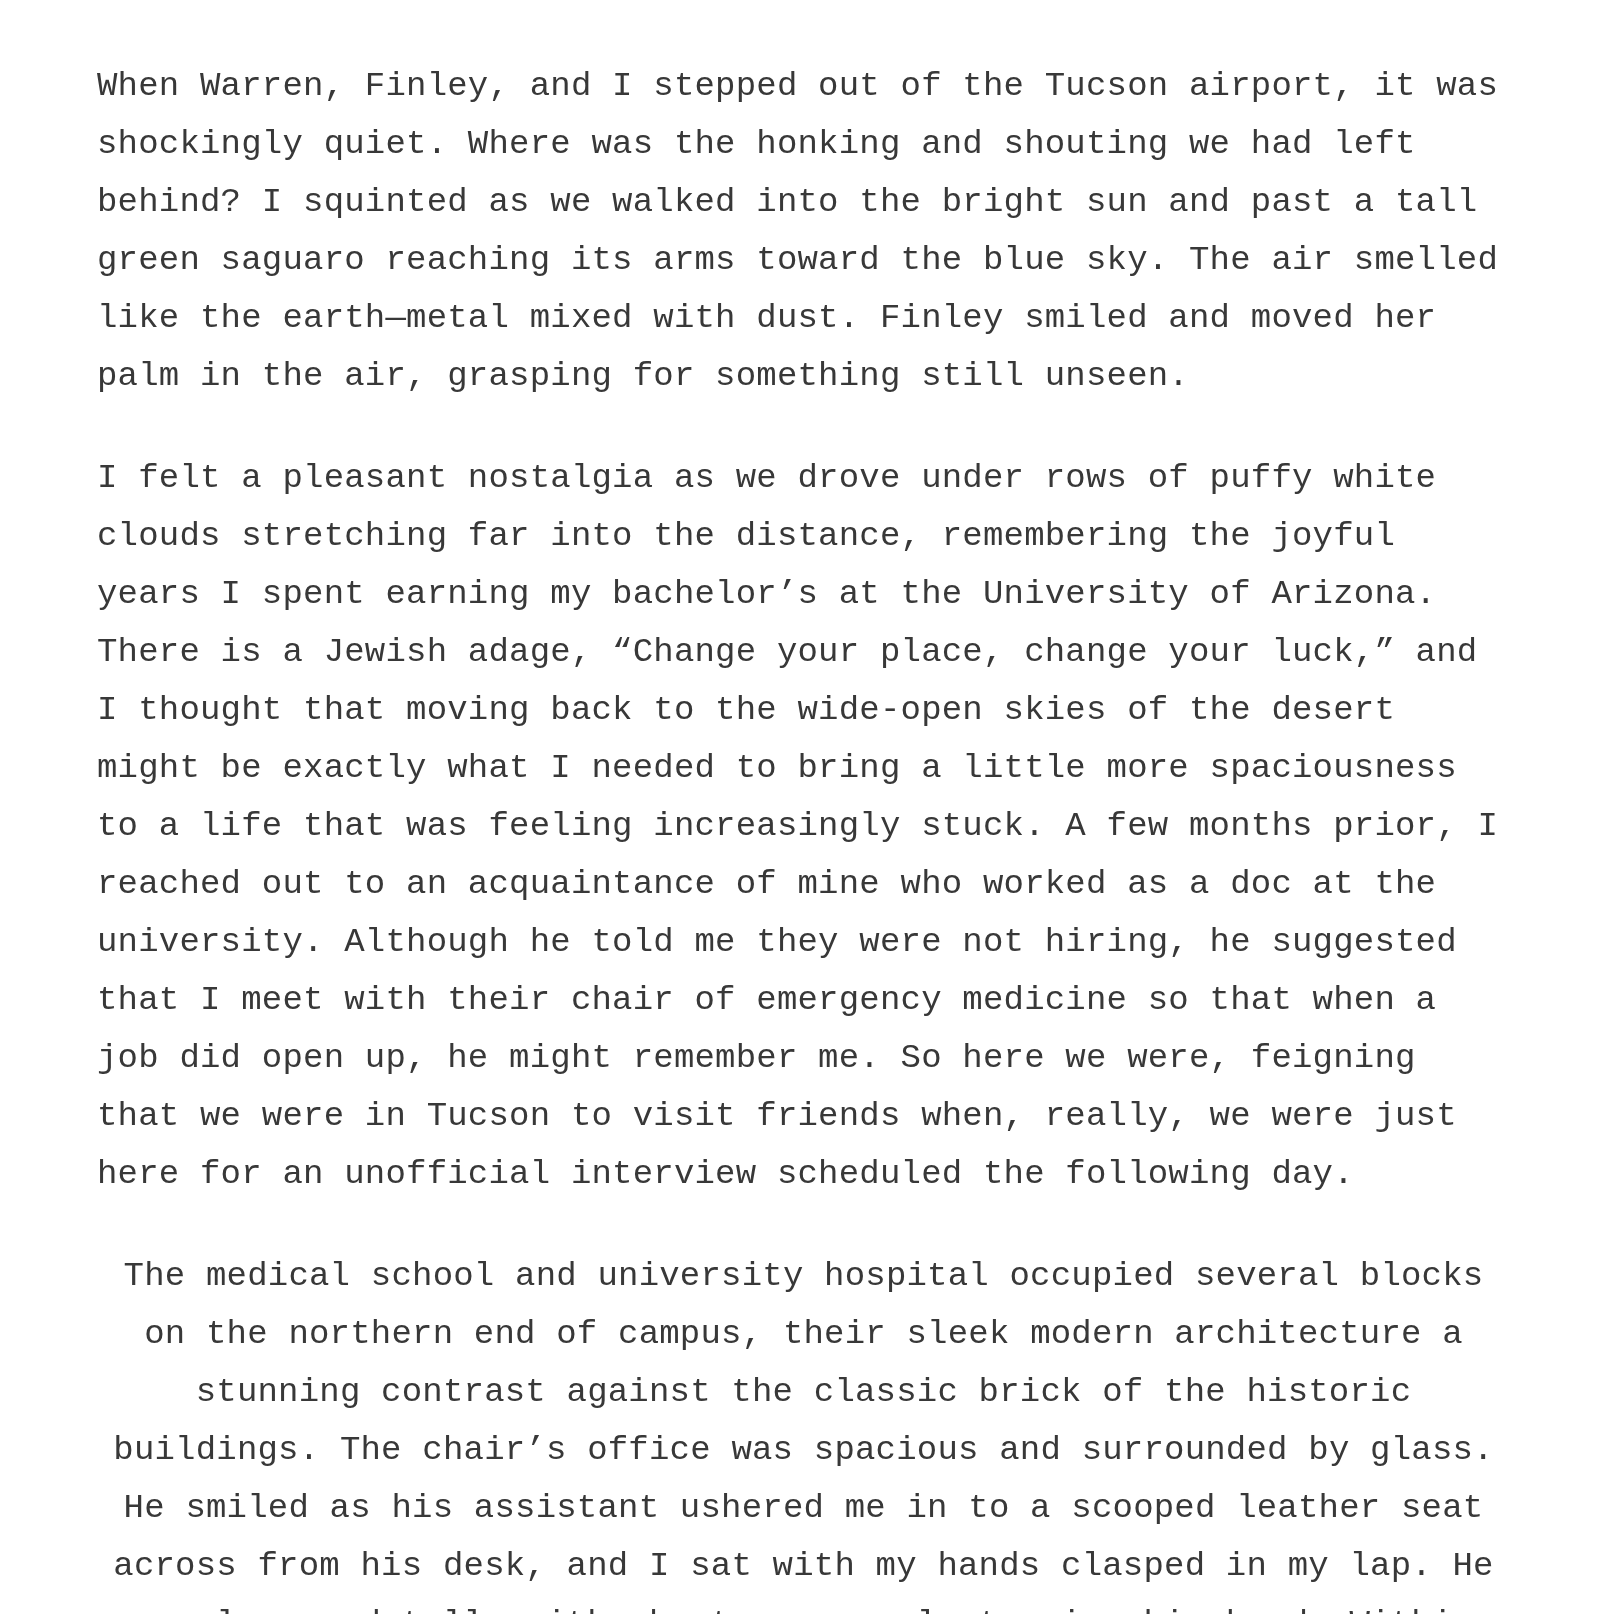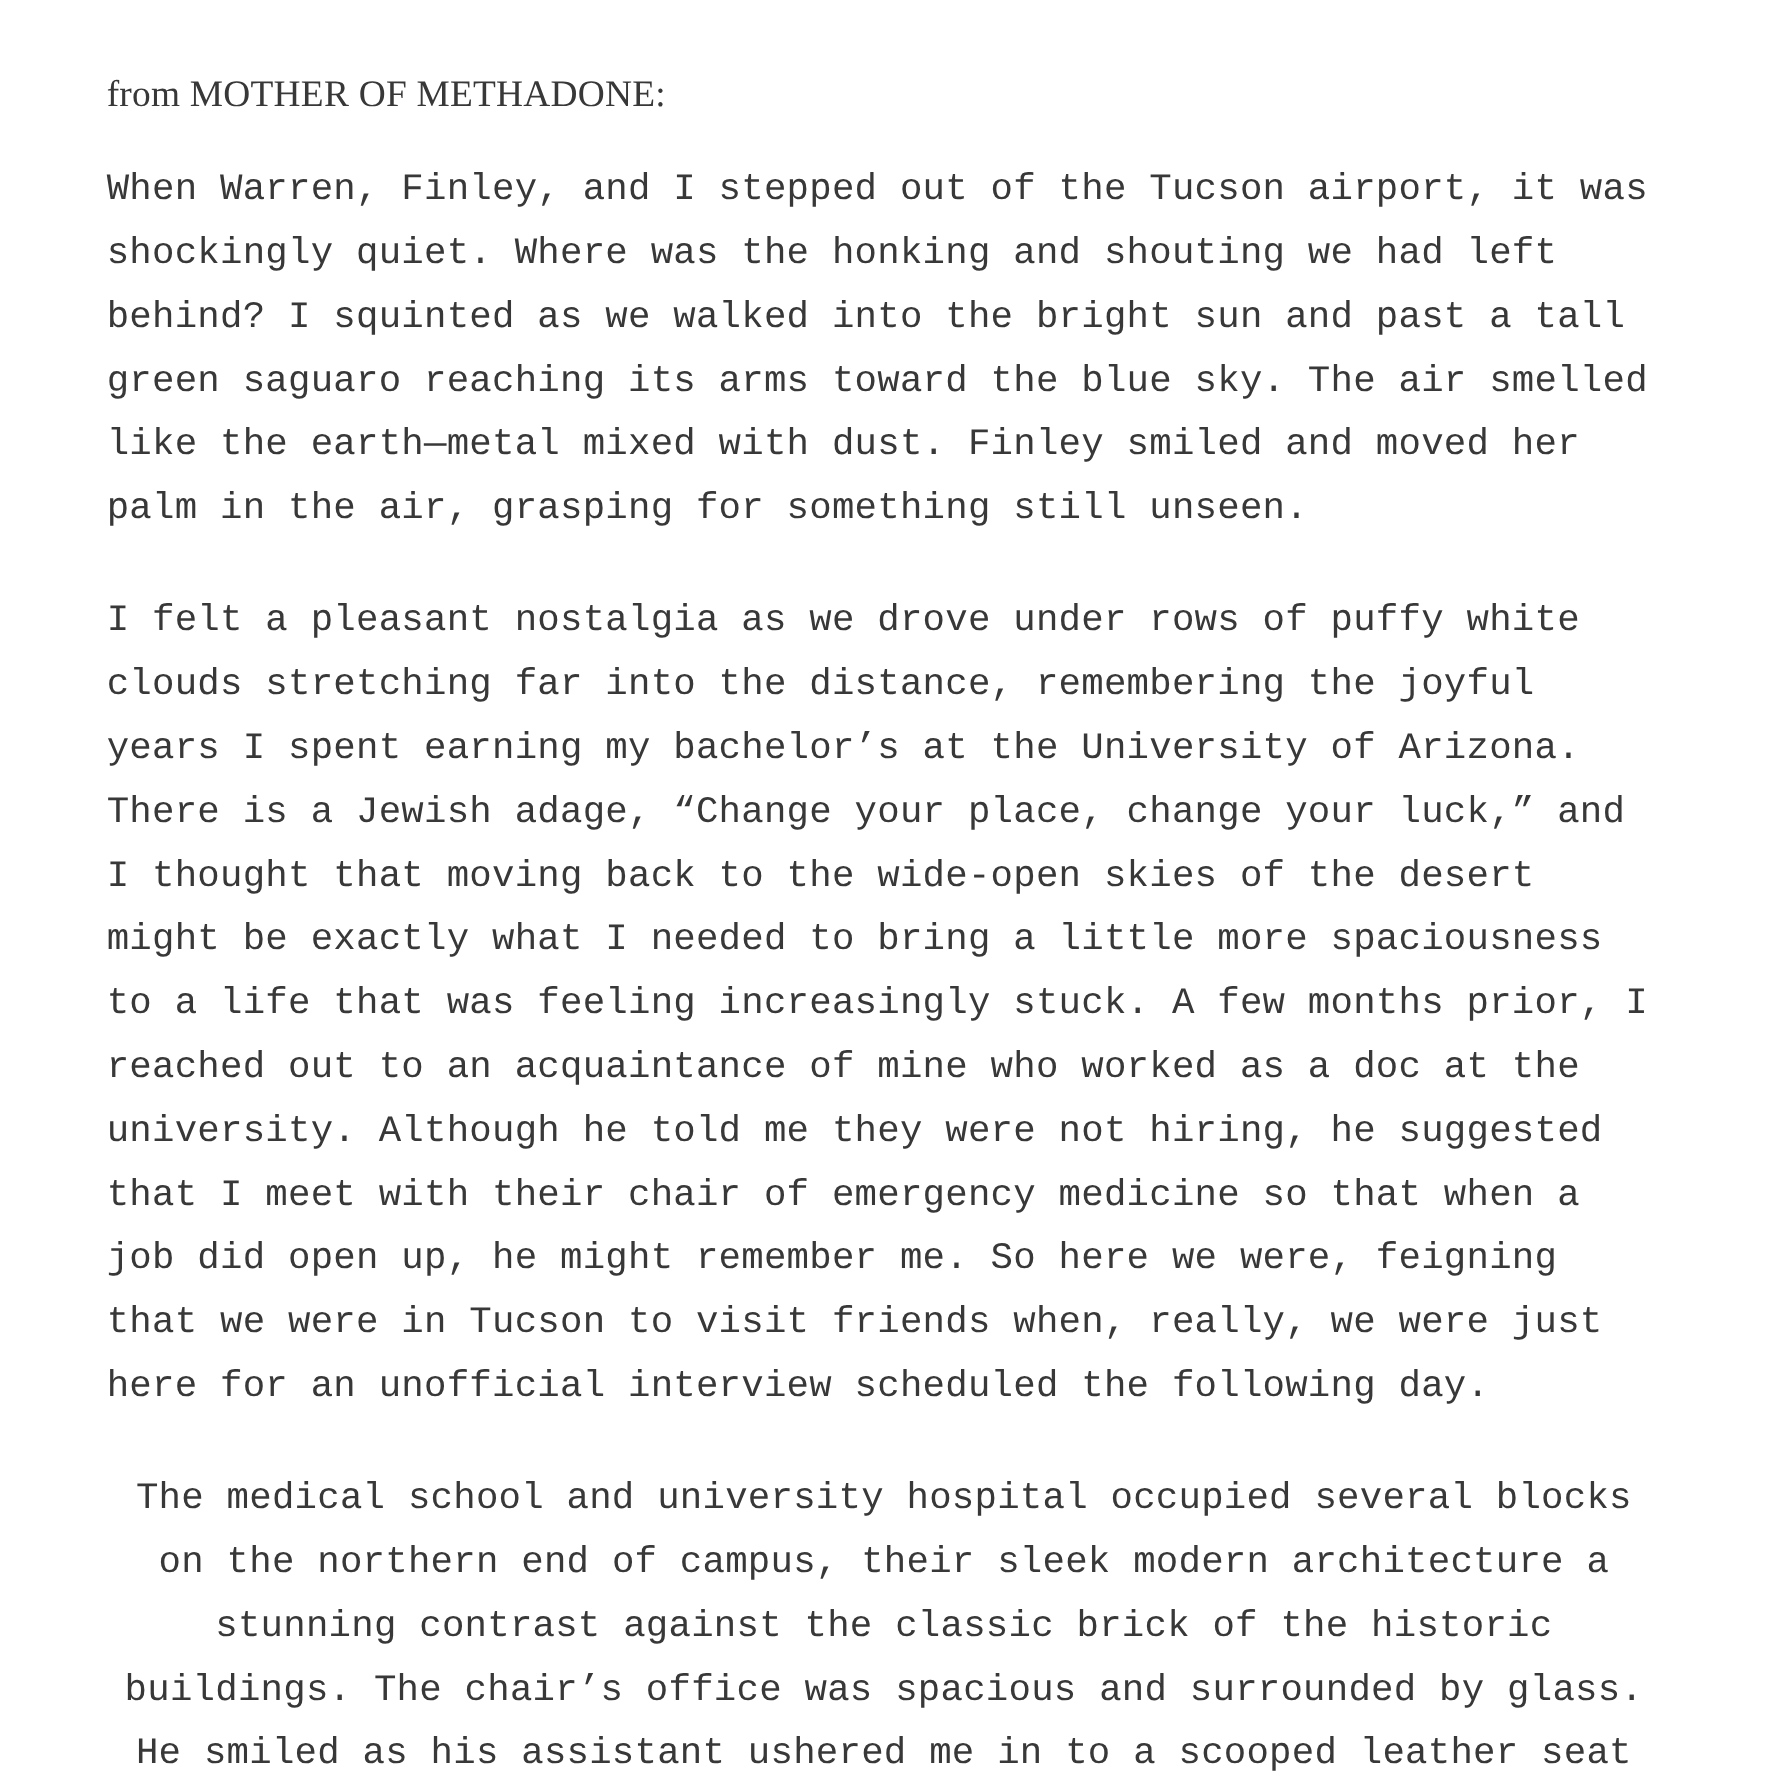--- a/index.html
+++ b/index.html
@@ -40,18 +40,17 @@
   .article p.body-para:last-child {
     margin-bottom: 0;
     text-align: center;
   }
 </style>
 </head>
 <body>
 
 <div class="page">
   <article class="article">
-    <p class="heading">from MOTHER OF METHADONE:</p>
     <p class="body-para">When Warren, Finley, and I stepped out of the Tucson airport, it was shockingly quiet. Where was the honking and shouting we had left behind? I squinted as we walked into the bright sun and past a tall green saguaro reaching its arms toward the blue sky. The air smelled like the earth—metal mixed with dust. Finley smiled and moved her palm in the air, grasping for something still unseen.</p>
     <p class="body-para">I felt a pleasant nostalgia as we drove under rows of puffy white clouds stretching far into the distance, remembering the joyful years I spent earning my bachelor’s at the University of Arizona. There is a Jewish adage, “Change your place, change your luck,” and I thought that moving back to the wide-open skies of the desert might be exactly what I needed to bring a little more spaciousness to a life that was feeling increasingly stuck. A few months prior, I reached out to an acquaintance of mine who worked as a doc at the university. Although he told me they were not hiring, he suggested that I meet with their chair of emergency medicine so that when a job did open up, he might remember me. So here we were, feigning that we were in Tucson to visit friends when, really, we were just here for an unofficial interview scheduled the following day.</p>
     <p class="body-para">The medical school and university hospital occupied several blocks on the northern end of campus, their sleek modern architecture a stunning contrast against the classic brick of the historic buildings. The chair’s office was spacious and surrounded by glass. He smiled as his assistant ushered me in to a scooped leather seat across from his desk, and I sat with my hands clasped in my lap. He was lean and tall, with short gray curls topping his head. Within the first five minutes of our conversation, he leaned forward and offered me a job. He hoped I could start as soon as possible.</p>
   </article>
 </div>
 
 </body></html>

